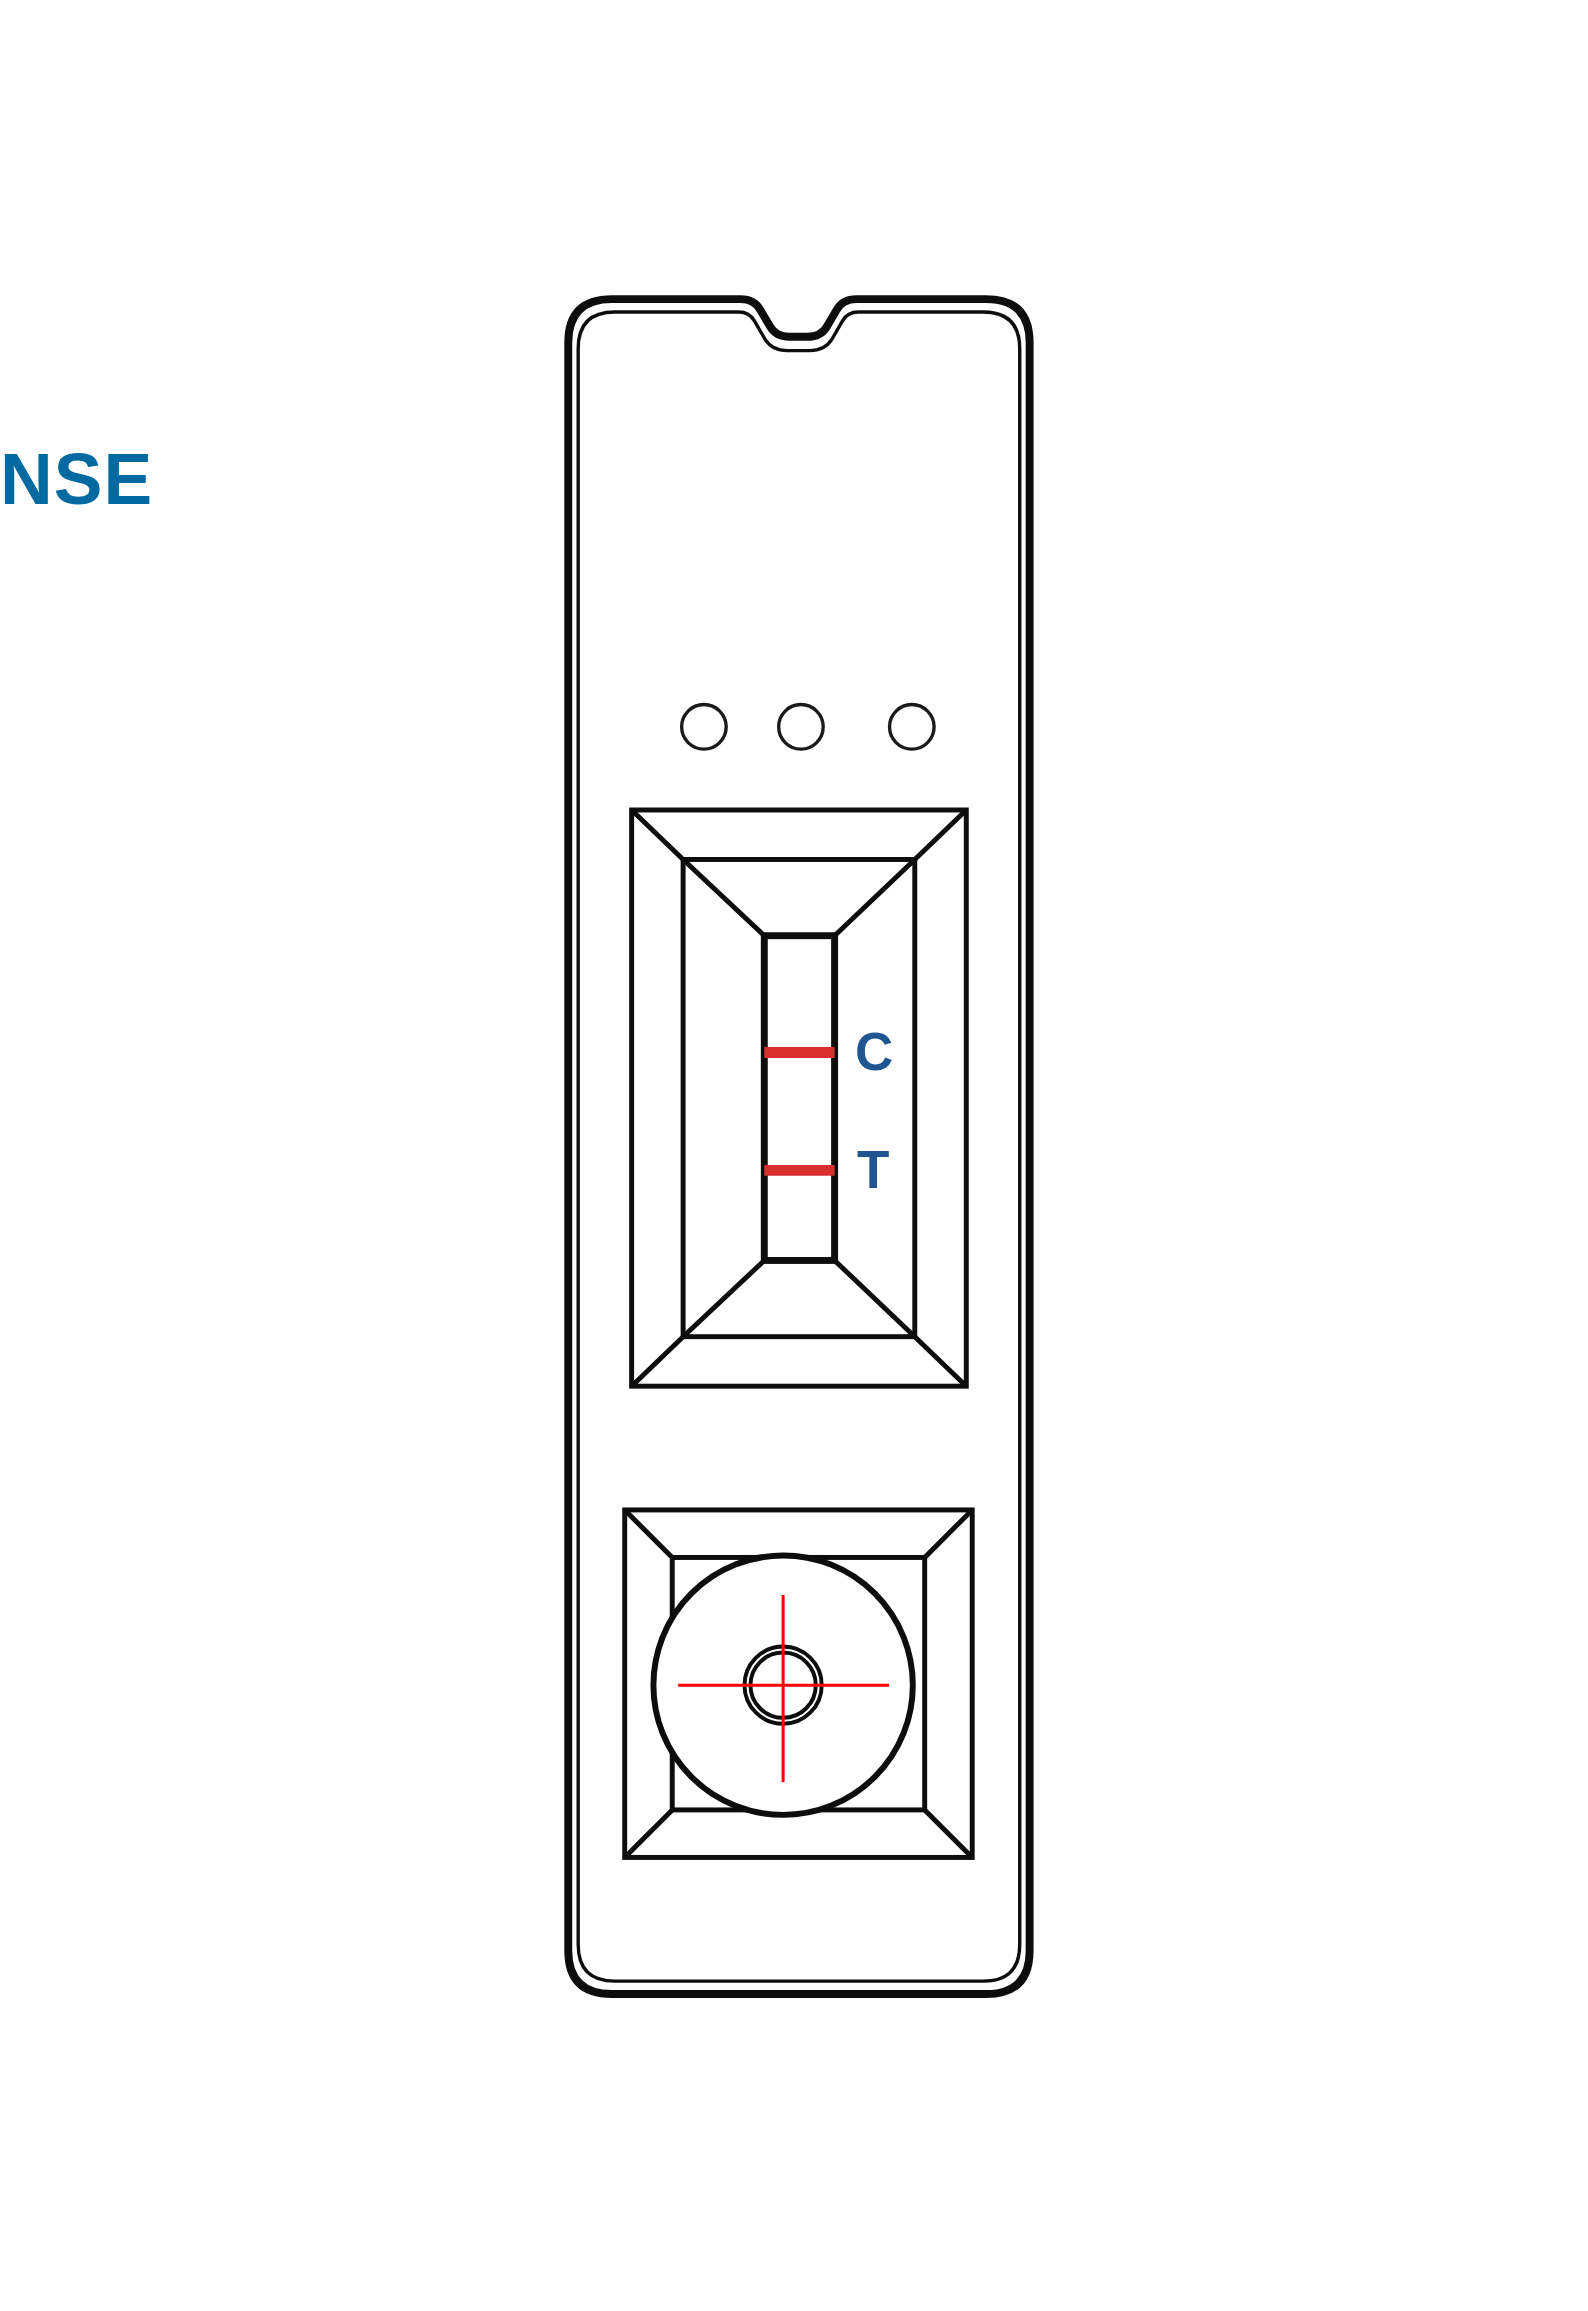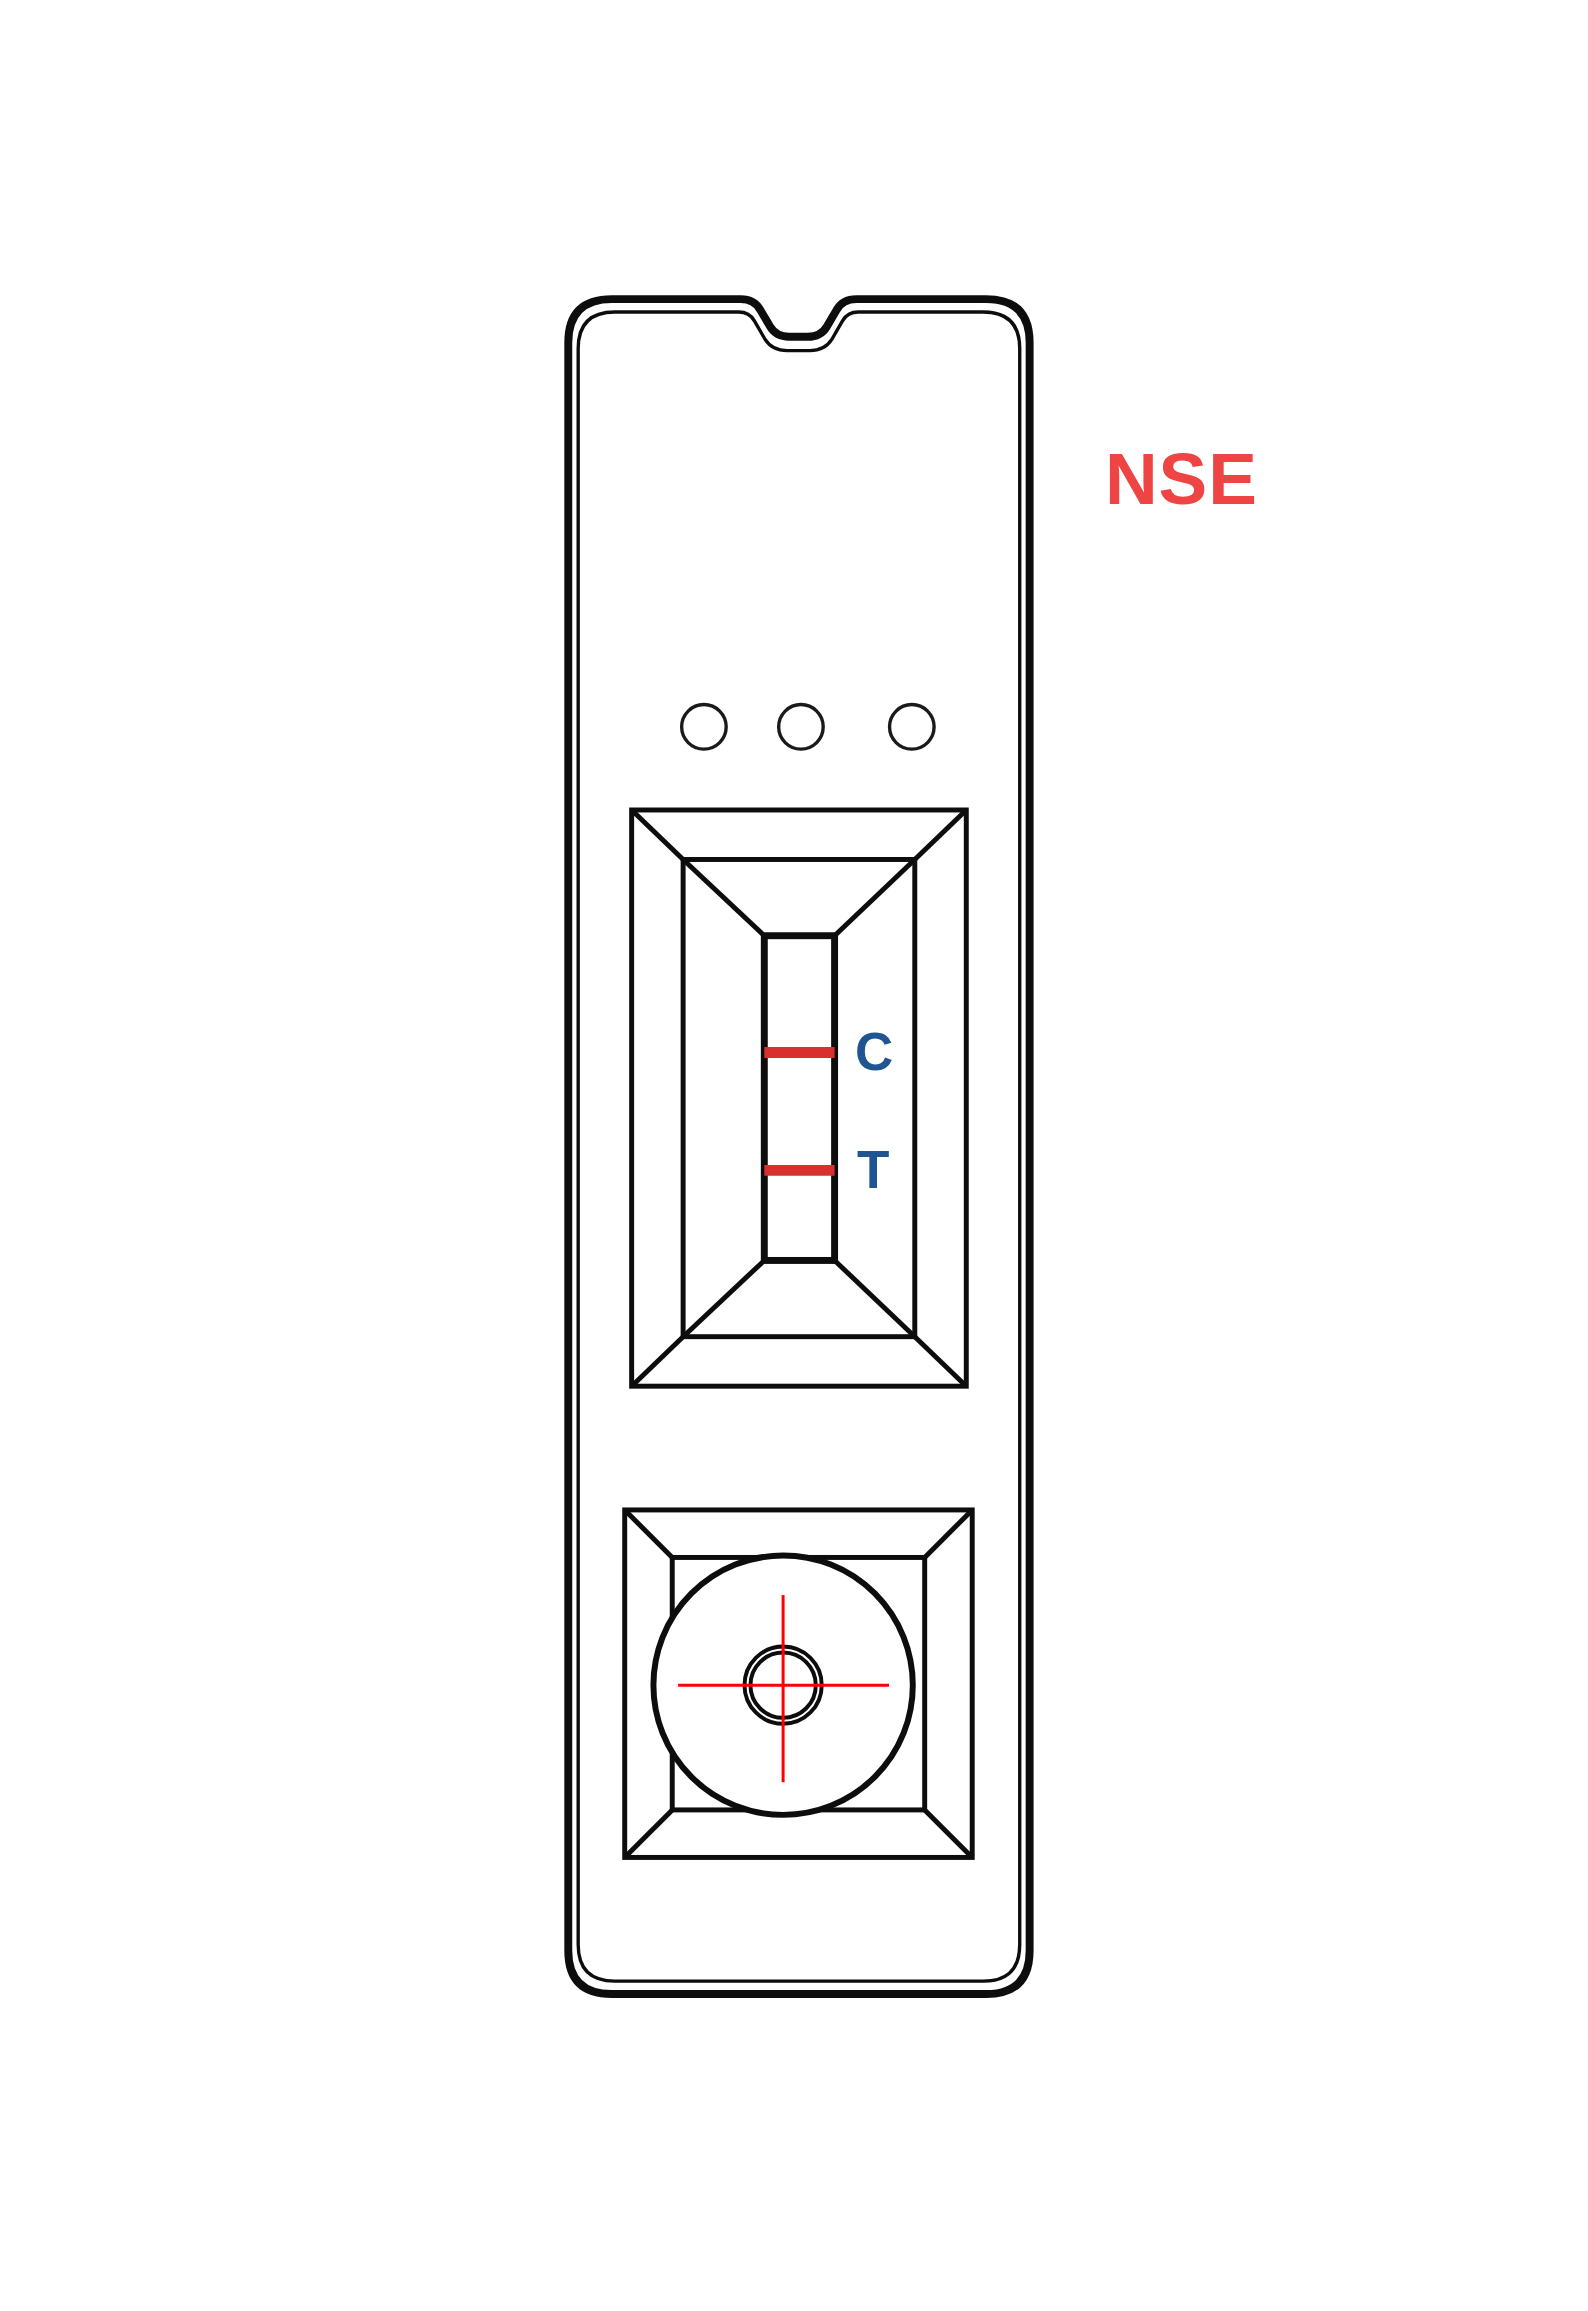--- a/index.html
+++ b/index.html
@@ -30,25 +30,25 @@
   }
   .lbl {
     position: absolute;
     user-select: none;
     white-space: nowrap;
   }
   #brand-label {
     left: 0;
     top: 442px;
     width: 1258px;
-    text-align: right;
+    text-align: left;
     font-size: 73px;
     font-weight: bold;
     letter-spacing: 1px;
-    color: #ef4444;
+    color: #0369a1;
     line-height: 1;
   }
   
   #brand-label { transform: translateX(0px); }
   .strip-letter {
     font-size: 53px;
     font-weight: bold;
     color: #1f5590;
     line-height: 1;
   }

